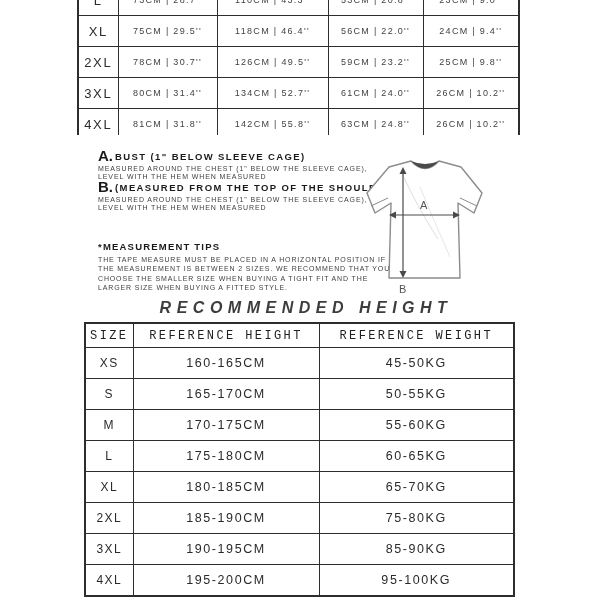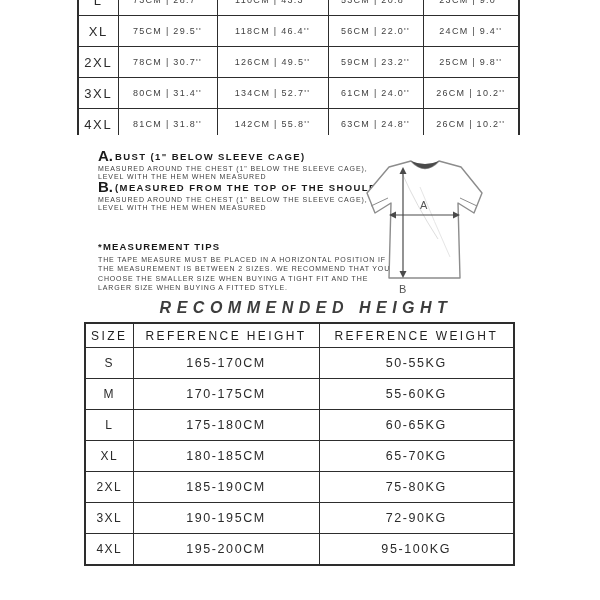--- a/index.html
+++ b/index.html
@@ -31,21 +31,21 @@
 
   
   .tee { position:absolute; left:358px; top:147px; width:132px; height:150px; }
 
   
   .rec-title { position:absolute; left:6px; top:299px; width:600px; margin:0; text-align:center;
                font-size:16px; font-weight:bold; font-style:italic; letter-spacing:5.5px; color:#3d3d3d; }
   .t-rec { position:absolute; left:84px; top:322px; table-layout:fixed; width:429px;
            border:2px solid #2d2d2d; background:#fff; }
   .t-rec th { border:1px solid #2d2d2d; height:21px; font-weight:400; font-size:12px;
-              letter-spacing:2.4px; color:#1f1f1f; text-align:center; vertical-align:middle; }
+              letter-spacing:2.4px; color:#1f1f1f; text-align:center; vertical-align:middle;font-family:Liberation Mono, monospace; }
   .t-rec td { border:1px solid #2d2d2d; height:28px; font-size:12.5px; letter-spacing:1.6px;
               color:#2a2a2a; text-align:center; vertical-align:middle; white-space:nowrap; }
   .t-rec td.sz { font-size:12px; letter-spacing:1.4px; }
 </style>
 </head>
 <body>
 
 <div class="page">
 
   <div class="top-clip">
@@ -164,20 +164,25 @@
         <col style="width:186px">
         <col style="width:195px">
       </colgroup>
     <tbody>
         <tr>
       <th>SIZE</th>
       <th>REFERENCE HEIGHT</th>
       <th>REFERENCE WEIGHT</th>
     </tr>
     <tr>
+      <td class="sz">XS</td>
+      <td>160-165CM</td>
+      <td>45-50KG</td>
+    </tr>
+    <tr>
       <td class="sz">S</td>
       <td>165-170CM</td>
       <td>50-55KG</td>
     </tr>
     <tr>
       <td class="sz">M</td>
       <td>170-175CM</td>
       <td>55-60KG</td>
     </tr>
     <tr>
@@ -191,21 +196,21 @@
       <td>65-70KG</td>
     </tr>
     <tr>
       <td class="sz">2XL</td>
       <td>185-190CM</td>
       <td>75-80KG</td>
     </tr>
     <tr>
       <td class="sz">3XL</td>
       <td>190-195CM</td>
-      <td>72-90KG</td>
+      <td>85-90KG</td>
     </tr>
     <tr>
       <td class="sz">4XL</td>
       <td>195-200CM</td>
       <td>95-100KG</td>
     </tr>
   </tbody>
     </table>
 
 </div>

